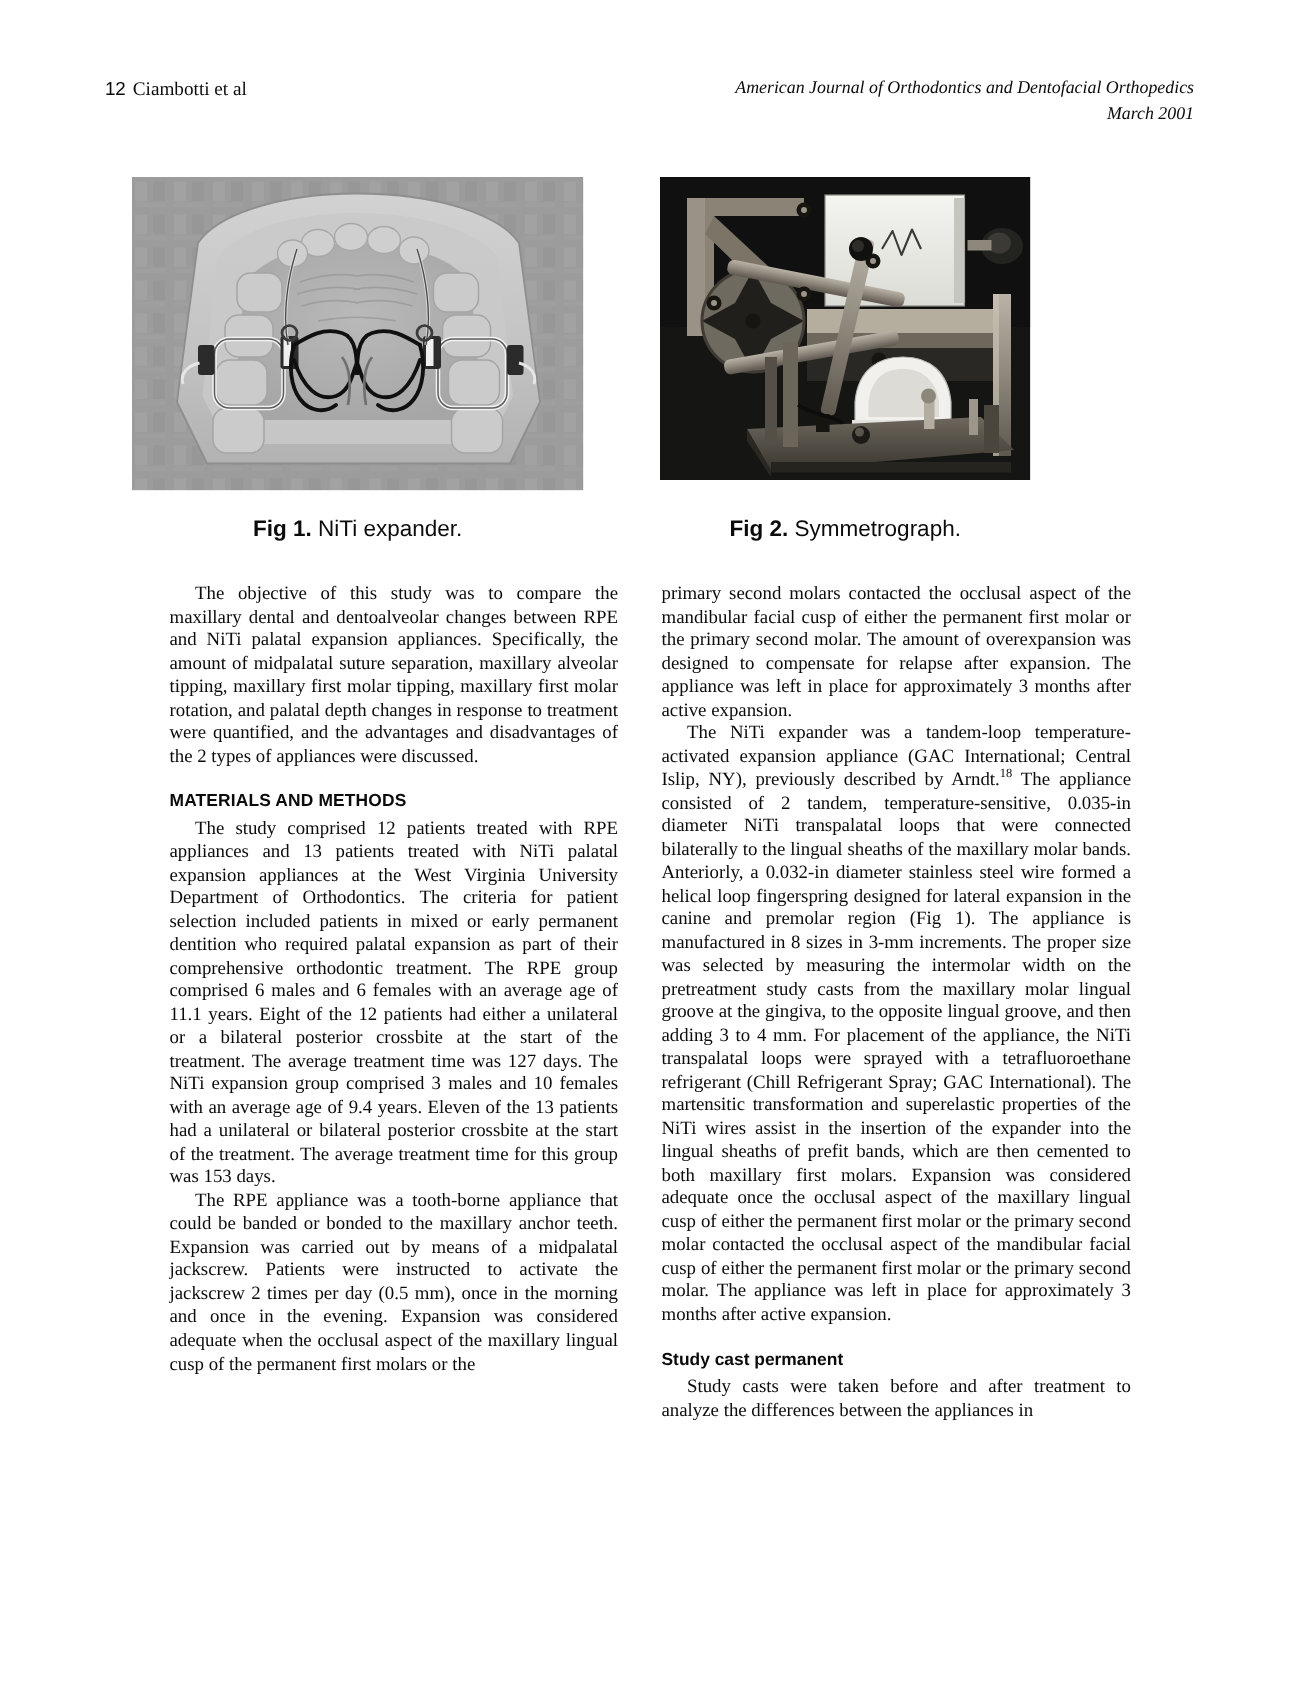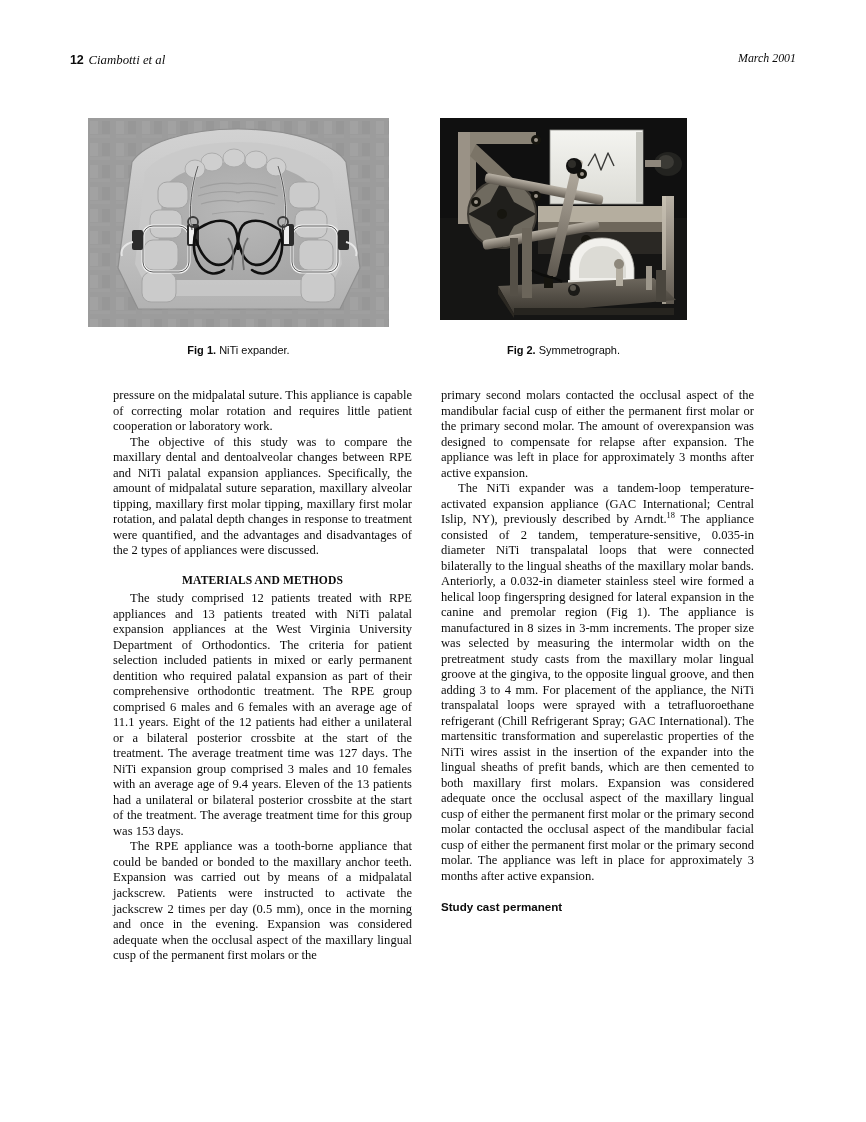--- a/index.html
+++ b/index.html
@@ -32,26 +32,25 @@
     height: 44px;
   }
   .runhead-left {
     position: absolute;
     left: 0;
     top: 0;
     white-space: nowrap;
   }
   .folio {
     font-family: "Liberation Sans", "DejaVu Sans", sans-serif;
-    font-weight: bold;
+    font-weight: normal;
     font-size: 12.5px;
     letter-spacing: -0.2px;
   }
   .runhead-authors {
-    font-style: italic;
     font-size: 12.8px;
     margin-left: 5px;
   }
   .runhead-right {
     position: absolute;
     right: 0;
     top: 0;
     text-align: right;
     font-style: italic;
     font-size: 11.9px;
@@ -69,21 +68,21 @@
     height: 100%;
     display: block;
   }
 
   #fig1 { left: 88px;  top: 118px; width: 301px; height: 209px; }
   #fig2 { left: 440px; top: 118px; width: 247px; height: 202px; }
 
   .fig-caption {
     position: absolute;
     font-family: "Liberation Sans", "DejaVu Sans", sans-serif;
-    font-size: 11px;
+    font-size: 15px;
     text-align: center;
     white-space: nowrap;
   }
   .fig-caption b {
     font-weight: bold;
   }
   #cap1 { left: 88px;  top: 344px; width: 301px; }
   #cap2 { left: 440px; top: 344px; width: 247px; }
 
   
@@ -101,26 +100,26 @@
   #col-right { left: 441px; width: 313px; }
 
   .col p {
     margin: 0;
     text-indent: 17px;
   }
   .col p.noindent {
     text-indent: 0;
   }
   .col h2 {
-    font-family: Liberation Serif, serif;
+    font-family: Liberation Sans, sans-serif;
     font-size: 11.6px;
     font-weight: bold;
     letter-spacing: 0.1px;
     margin: 14px 0 3px 0;
-    text-align: center;
+    text-align: left;
   }
   .col h3 {
     font-family: "Liberation Sans", "DejaVu Sans", sans-serif;
     font-size: 11.6px;
     font-weight: bold;
     margin: 14px 0 3px 0;
     text-align: left;
   }
   sup {
     font-size: 8.4px;
@@ -131,20 +130,21 @@
 </head>
 <body>
 
 <div class="page">
 
   <div class="runhead">
     <div class="runhead-left">
       <span class="folio">12</span><span class="runhead-authors">Ciambotti et al</span>
     </div>
     <div class="runhead-right">
+      <div>American Journal of Orthodontics and Dentofacial Orthopedics</div>
       <div>March 2001</div>
     </div>
   </div>
 
   <div class="fig" id="fig1">
     <svg class="fig-img" viewBox="0 0 301 209" preserveAspectRatio="none">
       <defs>
         <linearGradient id="castShade" x1="0" y1="0" x2="0" y2="1">
           <stop offset="0%" stop-color="#d2d2d2"></stop>
           <stop offset="55%" stop-color="#c4c4c4"></stop>
@@ -340,26 +340,26 @@
       <path d="M92 152 C 104 160 114 158 122 164" fill="none" stroke="#0d0d0b" stroke-width="2.4"></path>
     </svg>
   </div>
 
   <div class="fig-caption" id="cap2">
     <b>Fig 2.</b>
     <span>Symmetrograph.</span>
   </div>
 
   <div class="col" id="col-left">
-    <p class="noindent">pressure on the midpalatal suture. This appliance is capable of correcting molar rotation and requires little patient cooperation or laboratory work.</p>
     <p>The objective of this study was to compare the maxillary dental and dentoalveolar changes between RPE and NiTi palatal expansion appliances. Specifically, the amount of midpalatal suture separation, maxillary alveolar tipping, maxillary first molar tipping, maxillary first molar rotation, and palatal depth changes in response to treatment were quantified, and the advantages and disadvantages of the 2 types of appliances were discussed.</p>
     <h2>MATERIALS AND METHODS</h2>
     <p>The study comprised 12 patients treated with RPE appliances and 13 patients treated with NiTi palatal expansion appliances at the West Virginia University Department of Orthodontics. The criteria for patient selection included patients in mixed or early permanent dentition who required palatal expansion as part of their comprehensive orthodontic treatment. The RPE group comprised 6 males and 6 females with an average age of 11.1 years. Eight of the 12 patients had either a unilateral or a bilateral posterior crossbite at the start of the treatment. The average treatment time was 127 days. The NiTi expansion group comprised 3 males and 10 females with an average age of 9.4 years. Eleven of the 13 patients had a unilateral or bilateral posterior crossbite at the start of the treatment. The average treatment time for this group was 153 days.</p>
     <p>The RPE appliance was a tooth-borne appliance that could be banded or bonded to the maxillary anchor teeth. Expansion was carried out by means of a midpalatal jackscrew. Patients were instructed to activate the jackscrew 2 times per day (0.5 mm), once in the morning and once in the evening. Expansion was considered adequate when the occlusal aspect of the maxillary lingual cusp of the permanent first molars or the</p>
   </div>
 
   <div class="col" id="col-right">
     <p class="noindent">primary second molars contacted the occlusal aspect of the mandibular facial cusp of either the permanent first molar or the primary second molar. The amount of overexpansion was designed to compensate for relapse after expansion. The appliance was left in place for approximately 3 months after active expansion.</p>
     <p><span>The NiTi expander was a tandem-loop temperature-activated expansion appliance (GAC International; Central Islip, NY), previously described by Arndt.</span><sup>18</sup><span> The appliance consisted of 2 tandem, temperature-sensitive, 0.035-in diameter NiTi transpalatal loops that were connected bilaterally to the lingual sheaths of the maxillary molar bands. Anteriorly, a 0.032-in diameter stainless steel wire formed a helical loop fingerspring designed for lateral expansion in the canine and premolar region (Fig 1). The appliance is manufactured in 8 sizes in 3-mm increments. The proper size was selected by measuring the intermolar width on the pretreatment study casts from the maxillary molar lingual groove at the gingiva, to the opposite lingual groove, and then adding 3 to 4 mm. For placement of the appliance, the NiTi transpalatal loops were sprayed with a tetrafluoroethane refrigerant (Chill Refrigerant Spray; GAC International). The martensitic transformation and superelastic properties of the NiTi wires assist in the insertion of the expander into the lingual sheaths of prefit bands, which are then cemented to both maxillary first molars. Expansion was considered adequate once the occlusal aspect of the maxillary lingual cusp of either the permanent first molar or the primary second molar contacted the occlusal aspect of the mandibular facial cusp of either the permanent first molar or the primary second molar. The appliance was left in place for approximately 3 months after active expansion.</span></p>
     <h3>Study cast permanent</h3>
+    <p>Study casts were taken before and after treatment to analyze the differences between the appliances in</p>
   </div>
 
 </div>
 
 </body></html>

